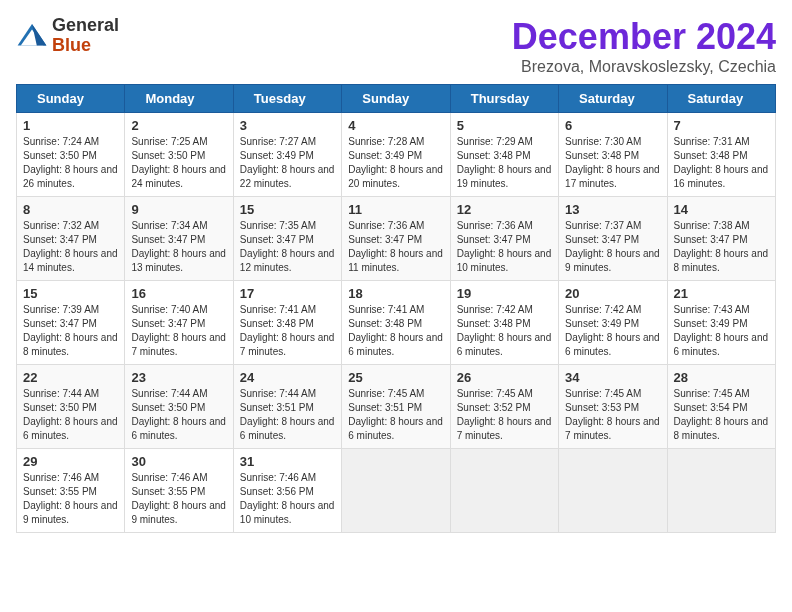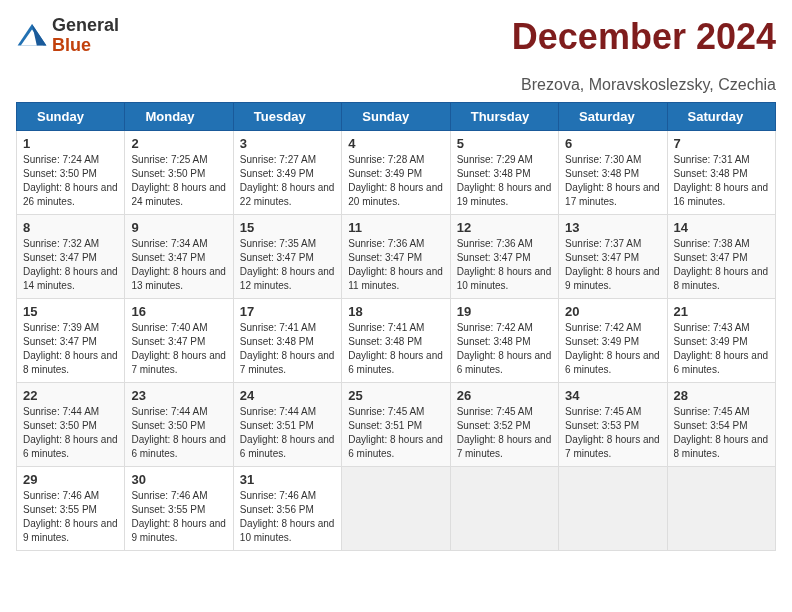--- a/index.html
+++ b/index.html
@@ -40,26 +40,25 @@
     .logo-icon {
       width: 32px;
       height: 32px;
     }
     .title-section {
       text-align: right;
     }
     .month-title {
       font-size: 36px;
       font-weight: bold;
-      color: #7f1d1d;
+      color: #6d28d9;
     }
     .location {
       font-size: 16px;
       color: #555;
-      margin-top: 18px;
     }
     .calendar {
       width: 100%;
       border-collapse: collapse;
       border: 1px solid #ccc;
     }
     .calendar th {
       background: #2271b3;
       color: #fff;
       font-size: 13px;

